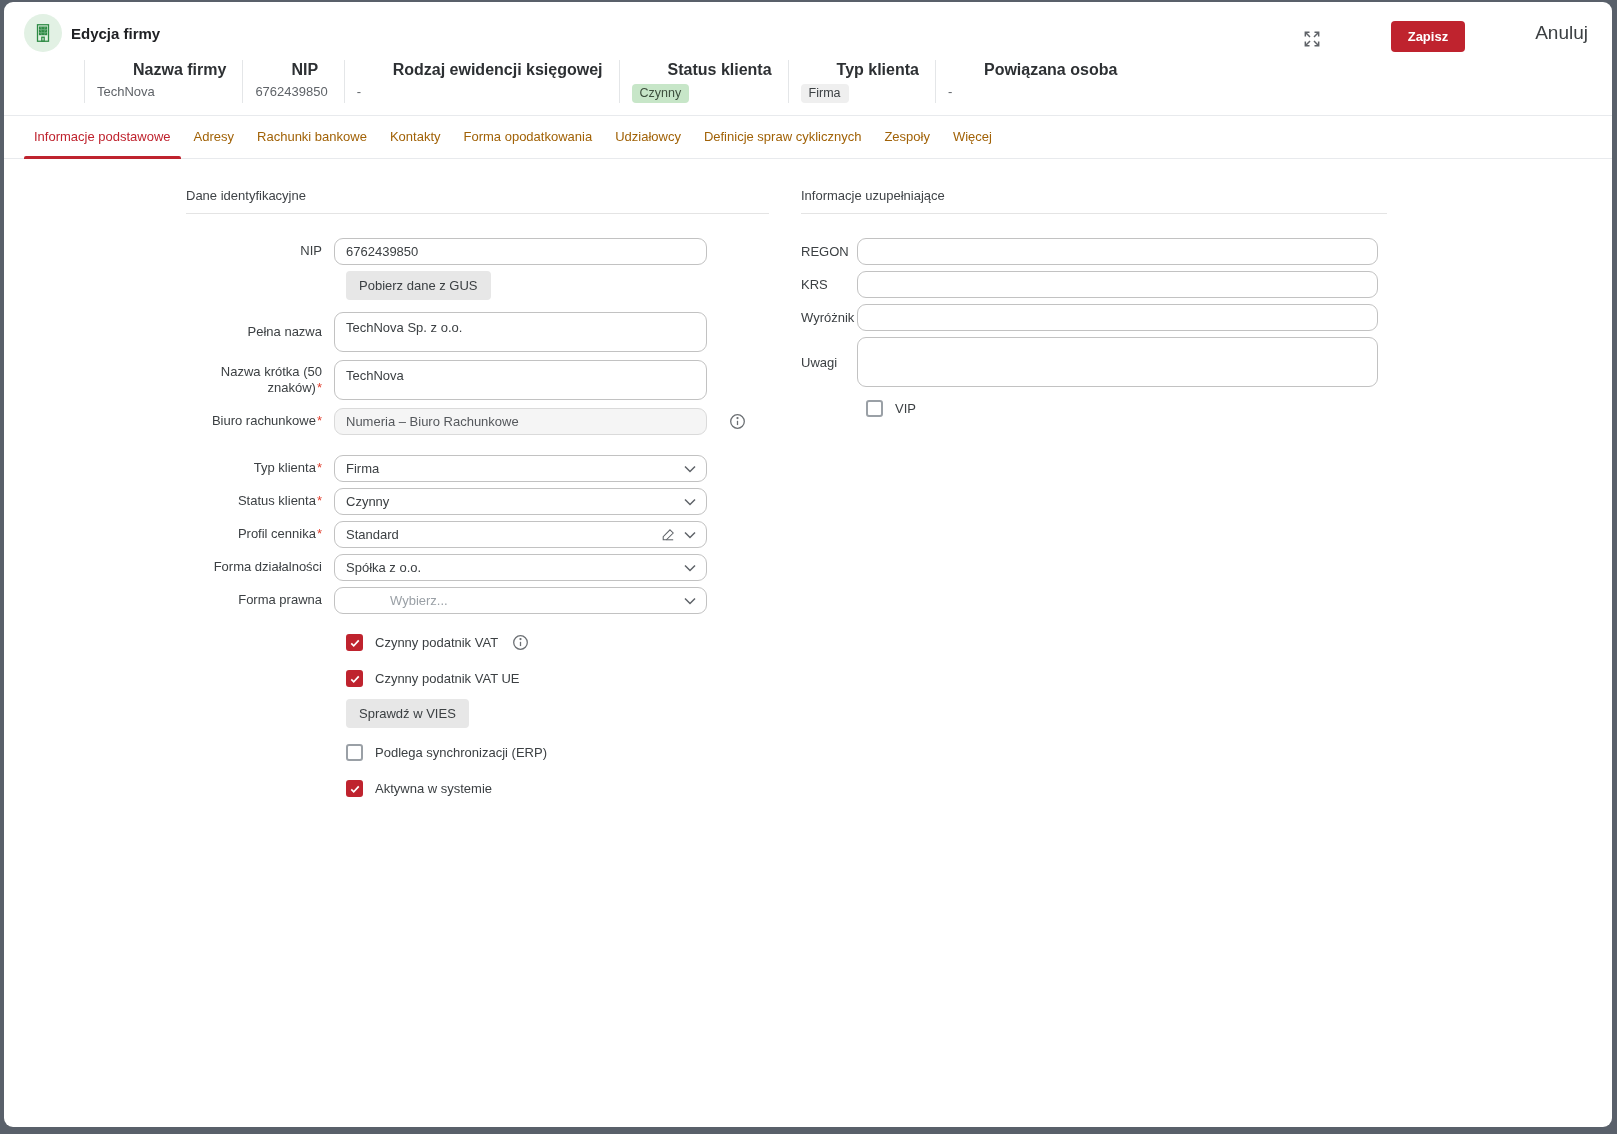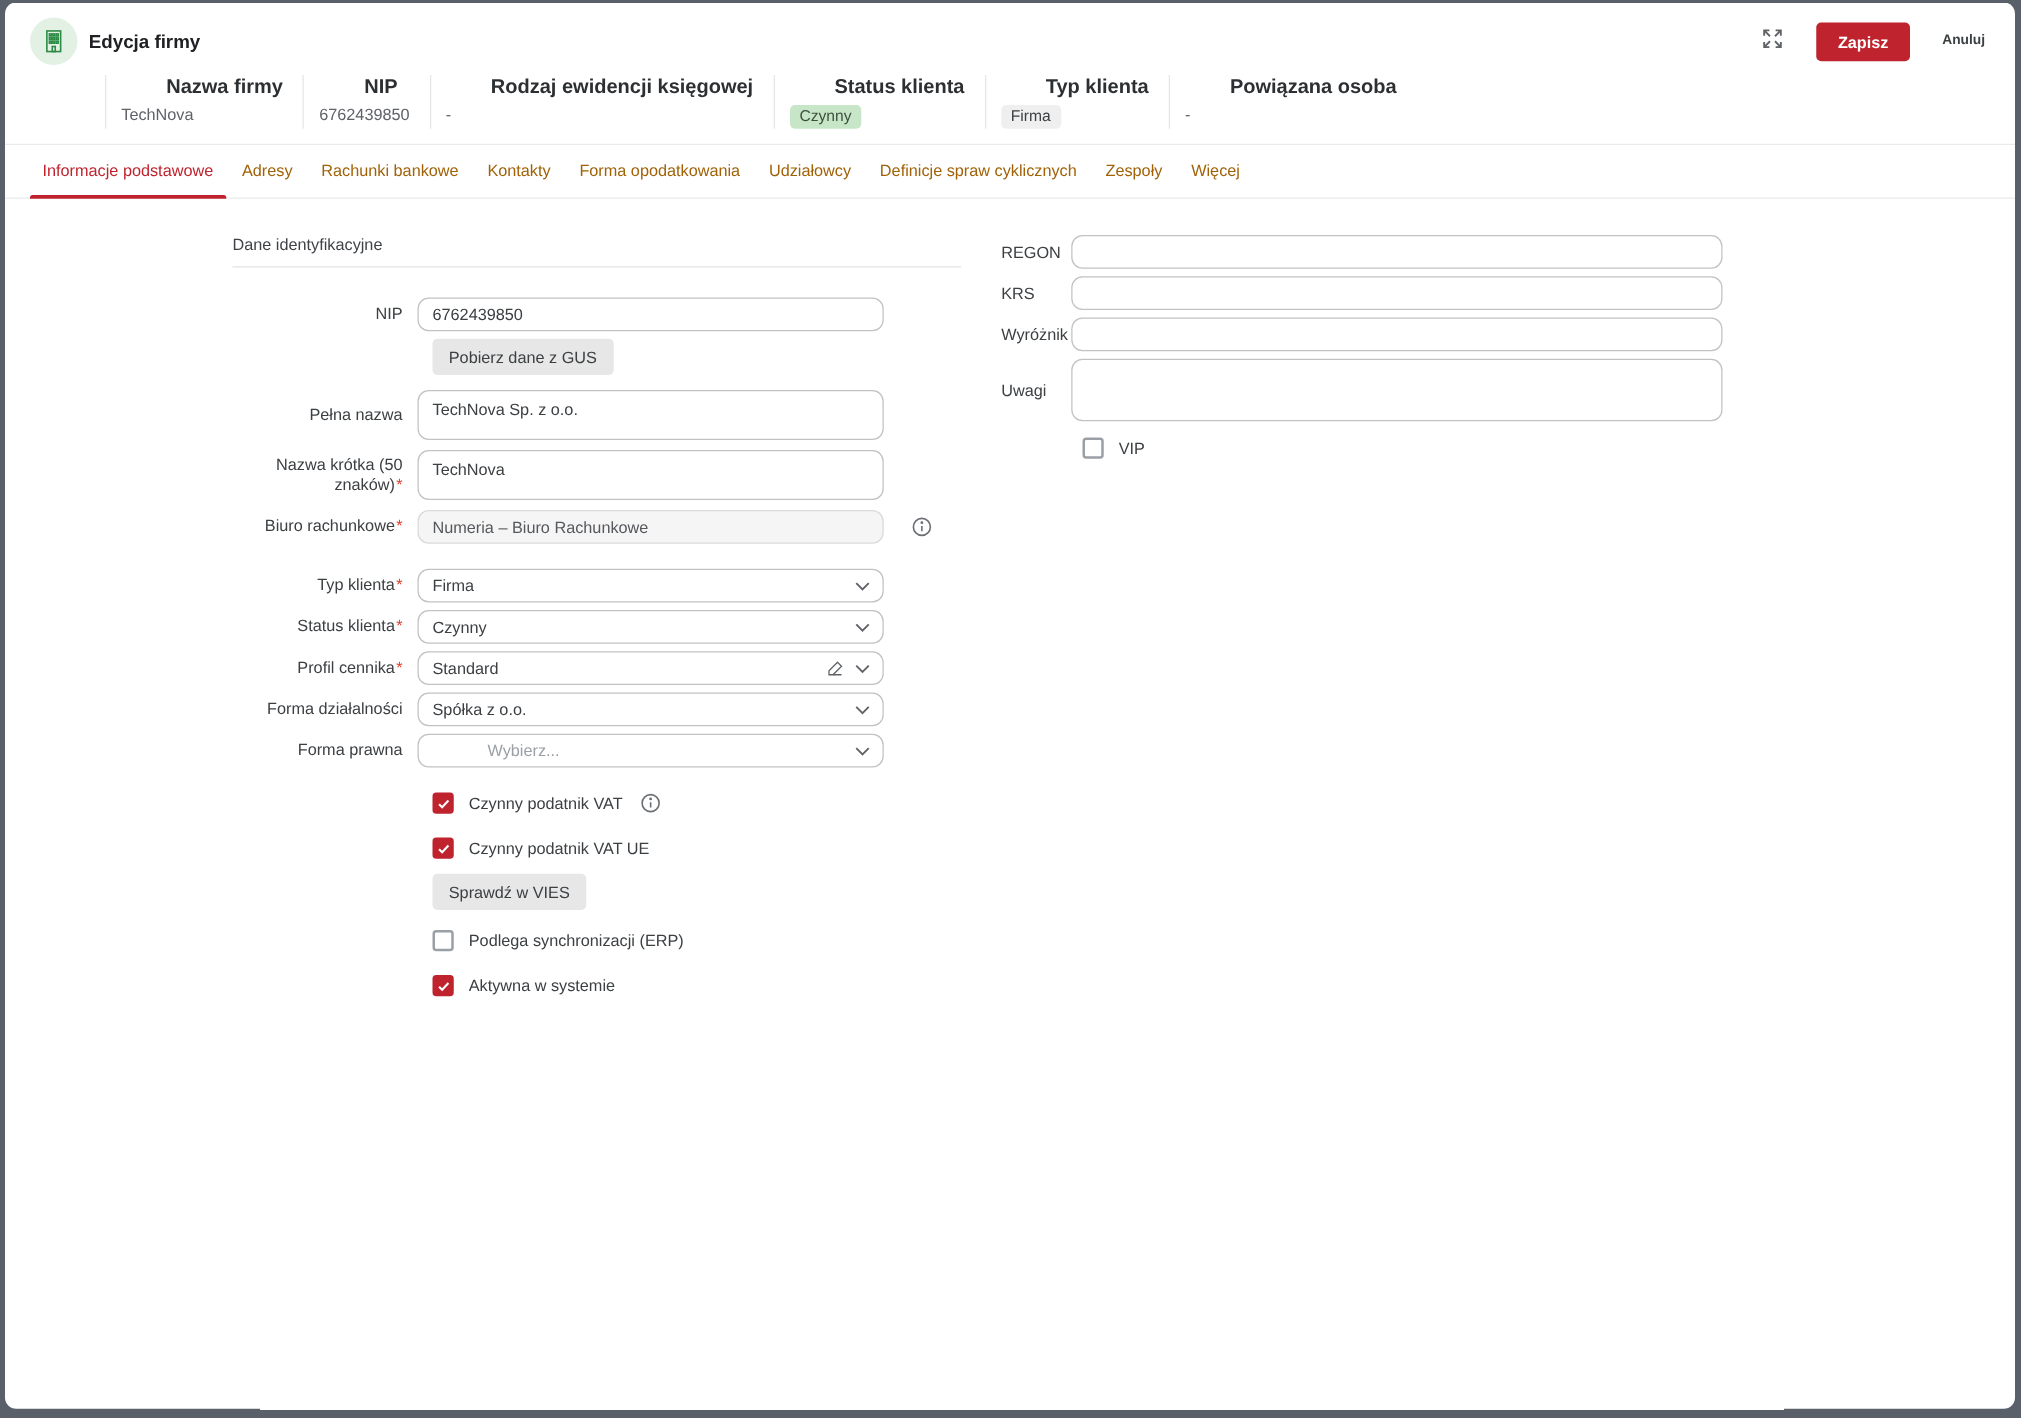--- a/index.html
+++ b/index.html
@@ -5,24 +5,24 @@
   * { margin:0; padding:0; box-sizing:border-box; }
   html,body { width:1617px; height:1134px; overflow:hidden; }
   body { background:#59606a; font-family:"Liberation Sans", sans-serif; color:#3c4043; }
   .card { position:fixed; left:4px; top:2px; right:5px; bottom:7px; background:#fff; border-radius:9px; overflow:hidden; }
 
   
   .header { padding:10px 20px 0 20px; }
   .header-top { display:flex; align-items:center; height:42px; }
   .avatar { width:38px; height:38px; border-radius:50%; background:#e2f1e4; display:flex; align-items:center; justify-content:center; flex:none; }
   .page-title { font-size:15px; font-weight:bold; color:#202124; margin-left:9px; }
-  .actions { margin-left:auto; display:flex; align-items:flex-start; }
+  .actions { margin-left:auto; display:flex; align-items:flex-end;gap:44px; }
   .icon-btn { width:26px; height:26px; display:flex; align-items:center; justify-content:center; cursor:pointer; }
   .btn-save { margin-left:22px; background:#bf232e; color:#fff; font-weight:bold; font-size:13px; border:none; border-radius:4px; padding:8px 17px; cursor:pointer; }
-  .btn-cancel { margin-left:22px; background:none; border:none; font-size:11px; font-weight:bold; color:#3c4043; cursor:pointer; padding:8px 4px; }
+  .btn-cancel { margin-left:22px; background:none; border:none; font-size:19px; font-weight:normal; color:#3c4043; cursor:pointer; padding:8px 4px; }
 
   .summary { display:flex; margin-left:60px; margin-top:6px; padding-bottom:12px; }
   .sum-col { border-left:1px solid #e4e6e8; padding:1px 16px 0 12px; }
   .sum-label { font-size:16px; font-weight:bold; color:#2d3033; white-space:nowrap;margin-left:36px; }
   .sum-value { font-size:13px; color:#5f6368; margin-top:5px; white-space:nowrap; }
   .badge { display:inline-block; font-size:12.5px; padding:2px 8px 3px; border-radius:4px; }
   .badge-green { background:#c7e6c8; color:#3d4f3d; }
   .badge-gray { background:#efefef; color:#3c4043; }
   .hdr-divider { border-bottom:1px solid #e8eaed; }
 
@@ -285,20 +285,21 @@
         <span class="cb checked">
           <svg width="12" height="12" viewBox="0 0 16 16" fill="none" stroke="#fff" stroke-width="2.2">
               <path d="M3 8.5 L6.3 11.8 L13 4.5"></path>
             </svg>
         </span>
         <span class="cblabel">Aktywna w systemie</span>
       </div>
     </div>
 
     <div class="col-right">
+      <div class="section-title">Informacje uzupełniające</div>
 
       <div class="frow">
         <div class="flabel-r">REGON</div>
         <input class="inp inp-r" type="text" value="" style="">
       </div>
       <div class="frow">
         <div class="flabel-r">KRS</div>
         <input class="inp inp-r" type="text" value="" style="">
       </div>
       <div class="frow">

